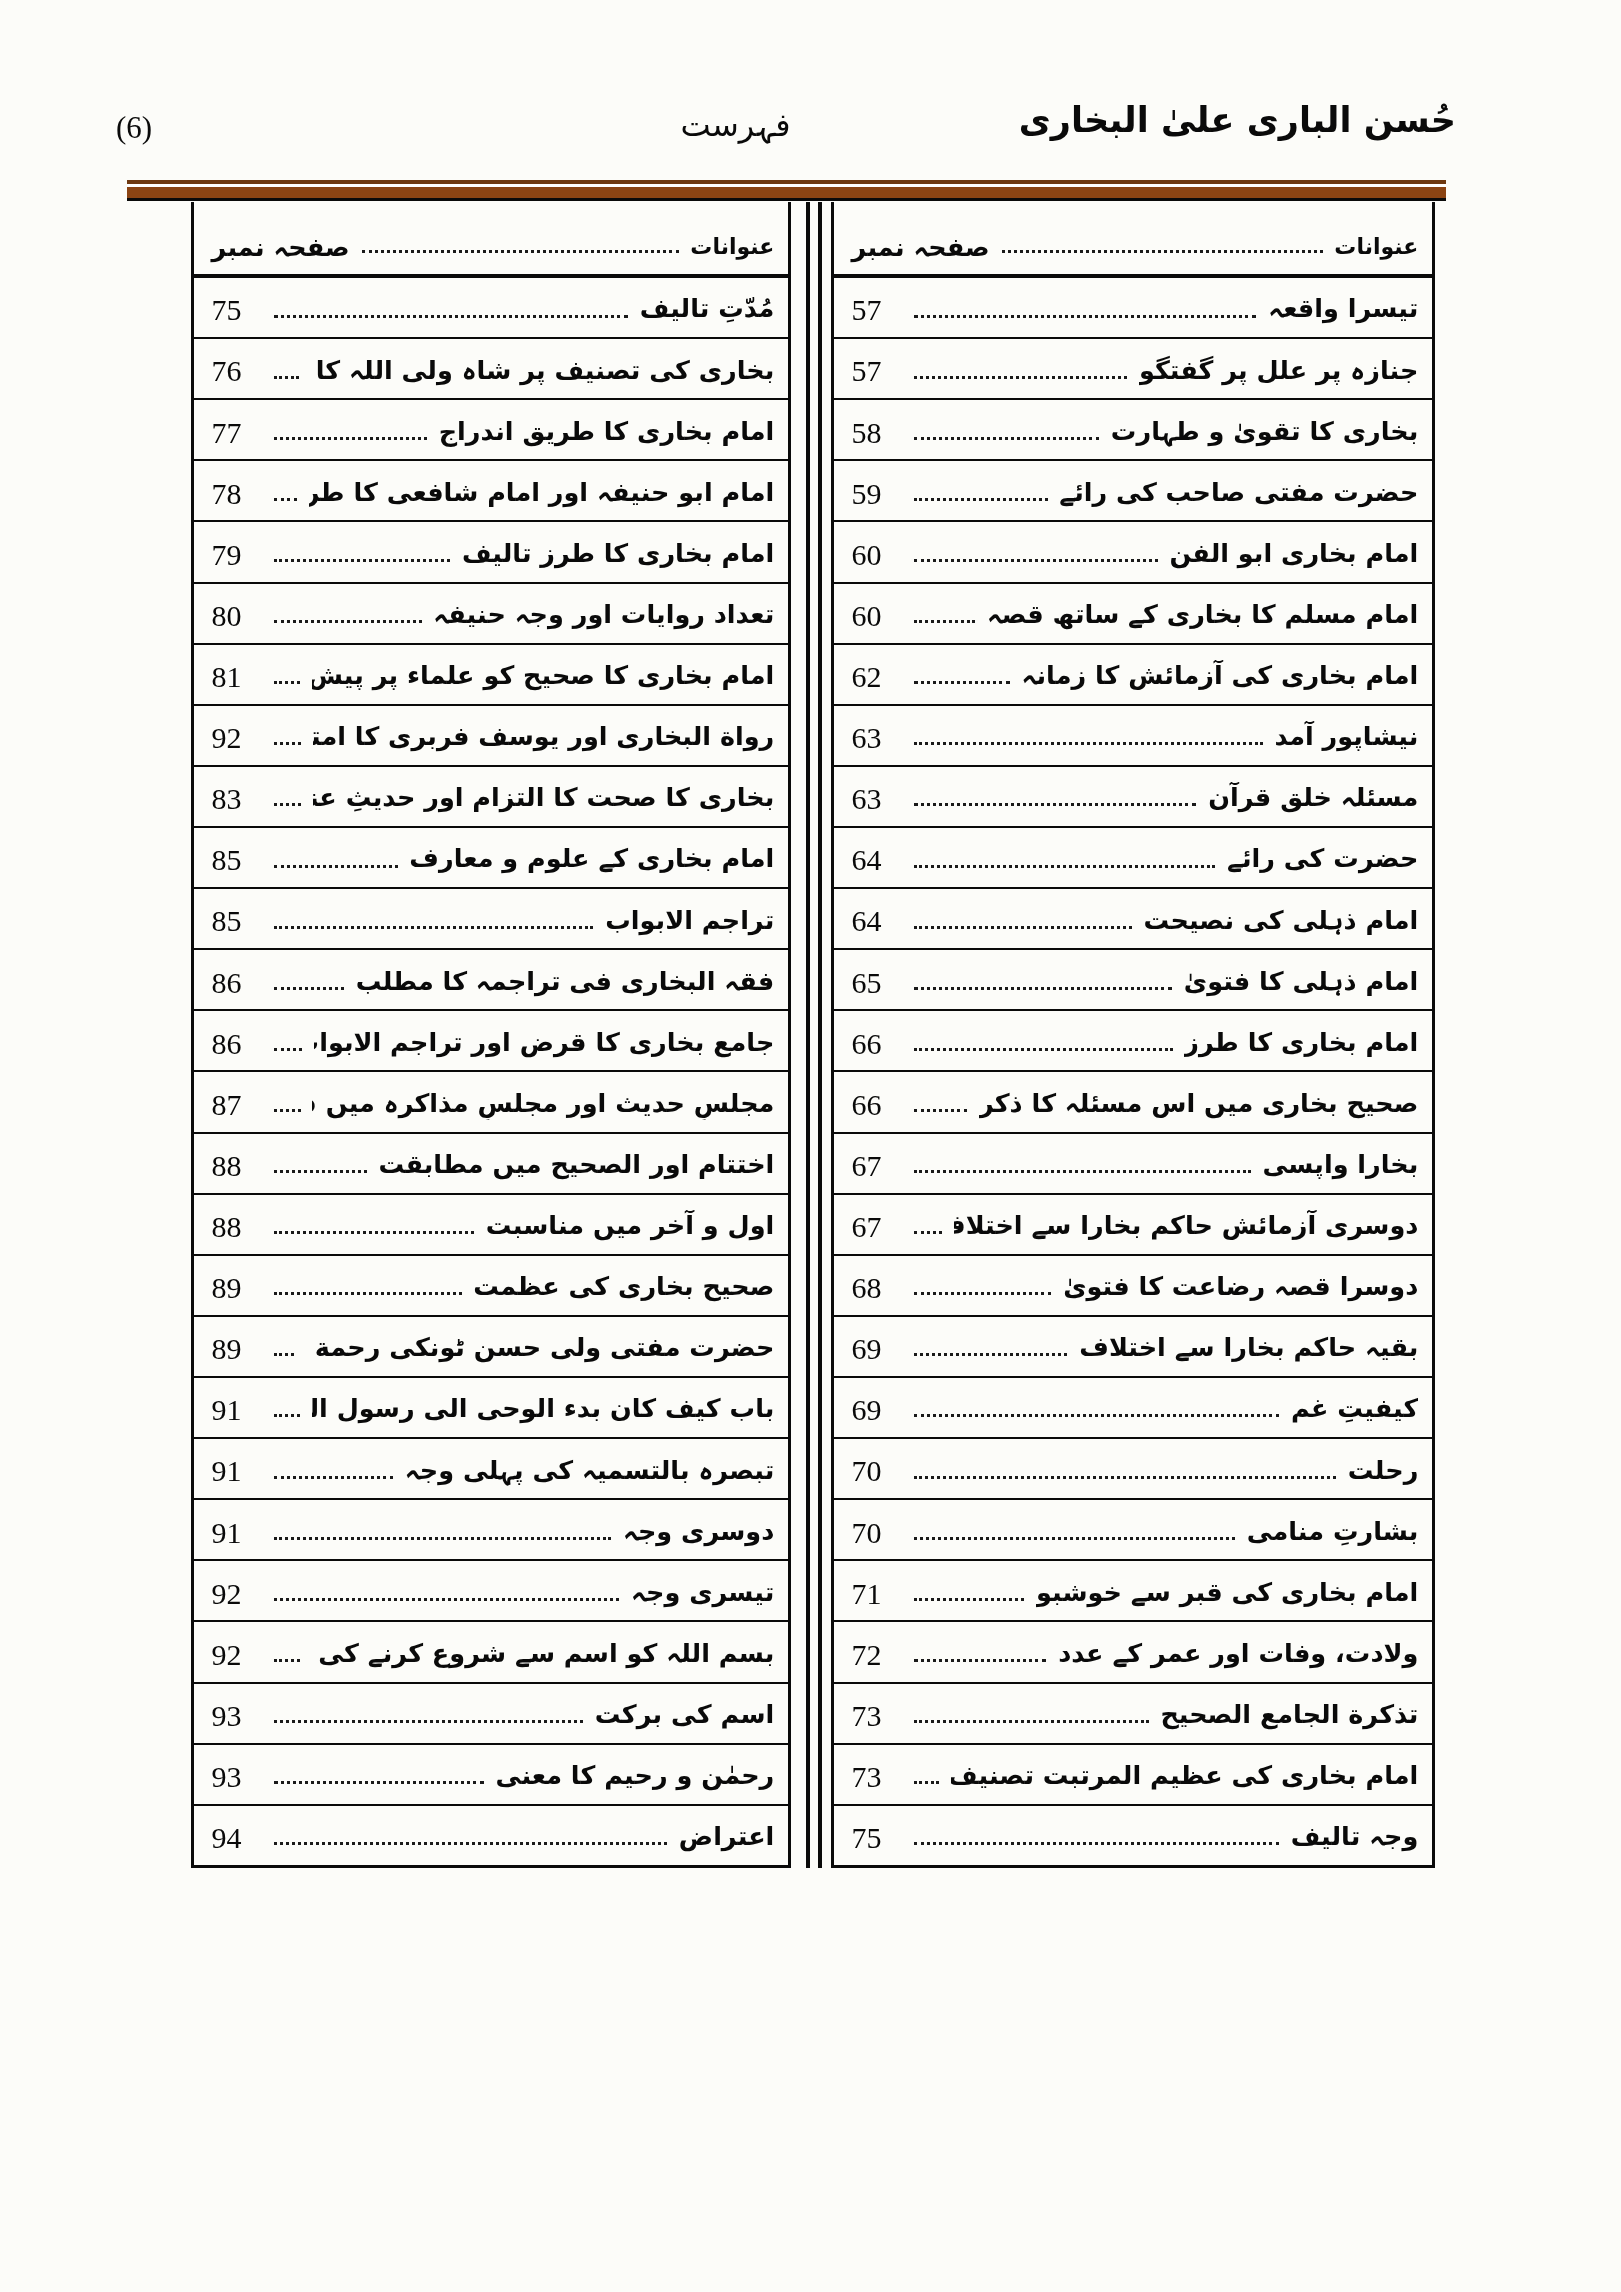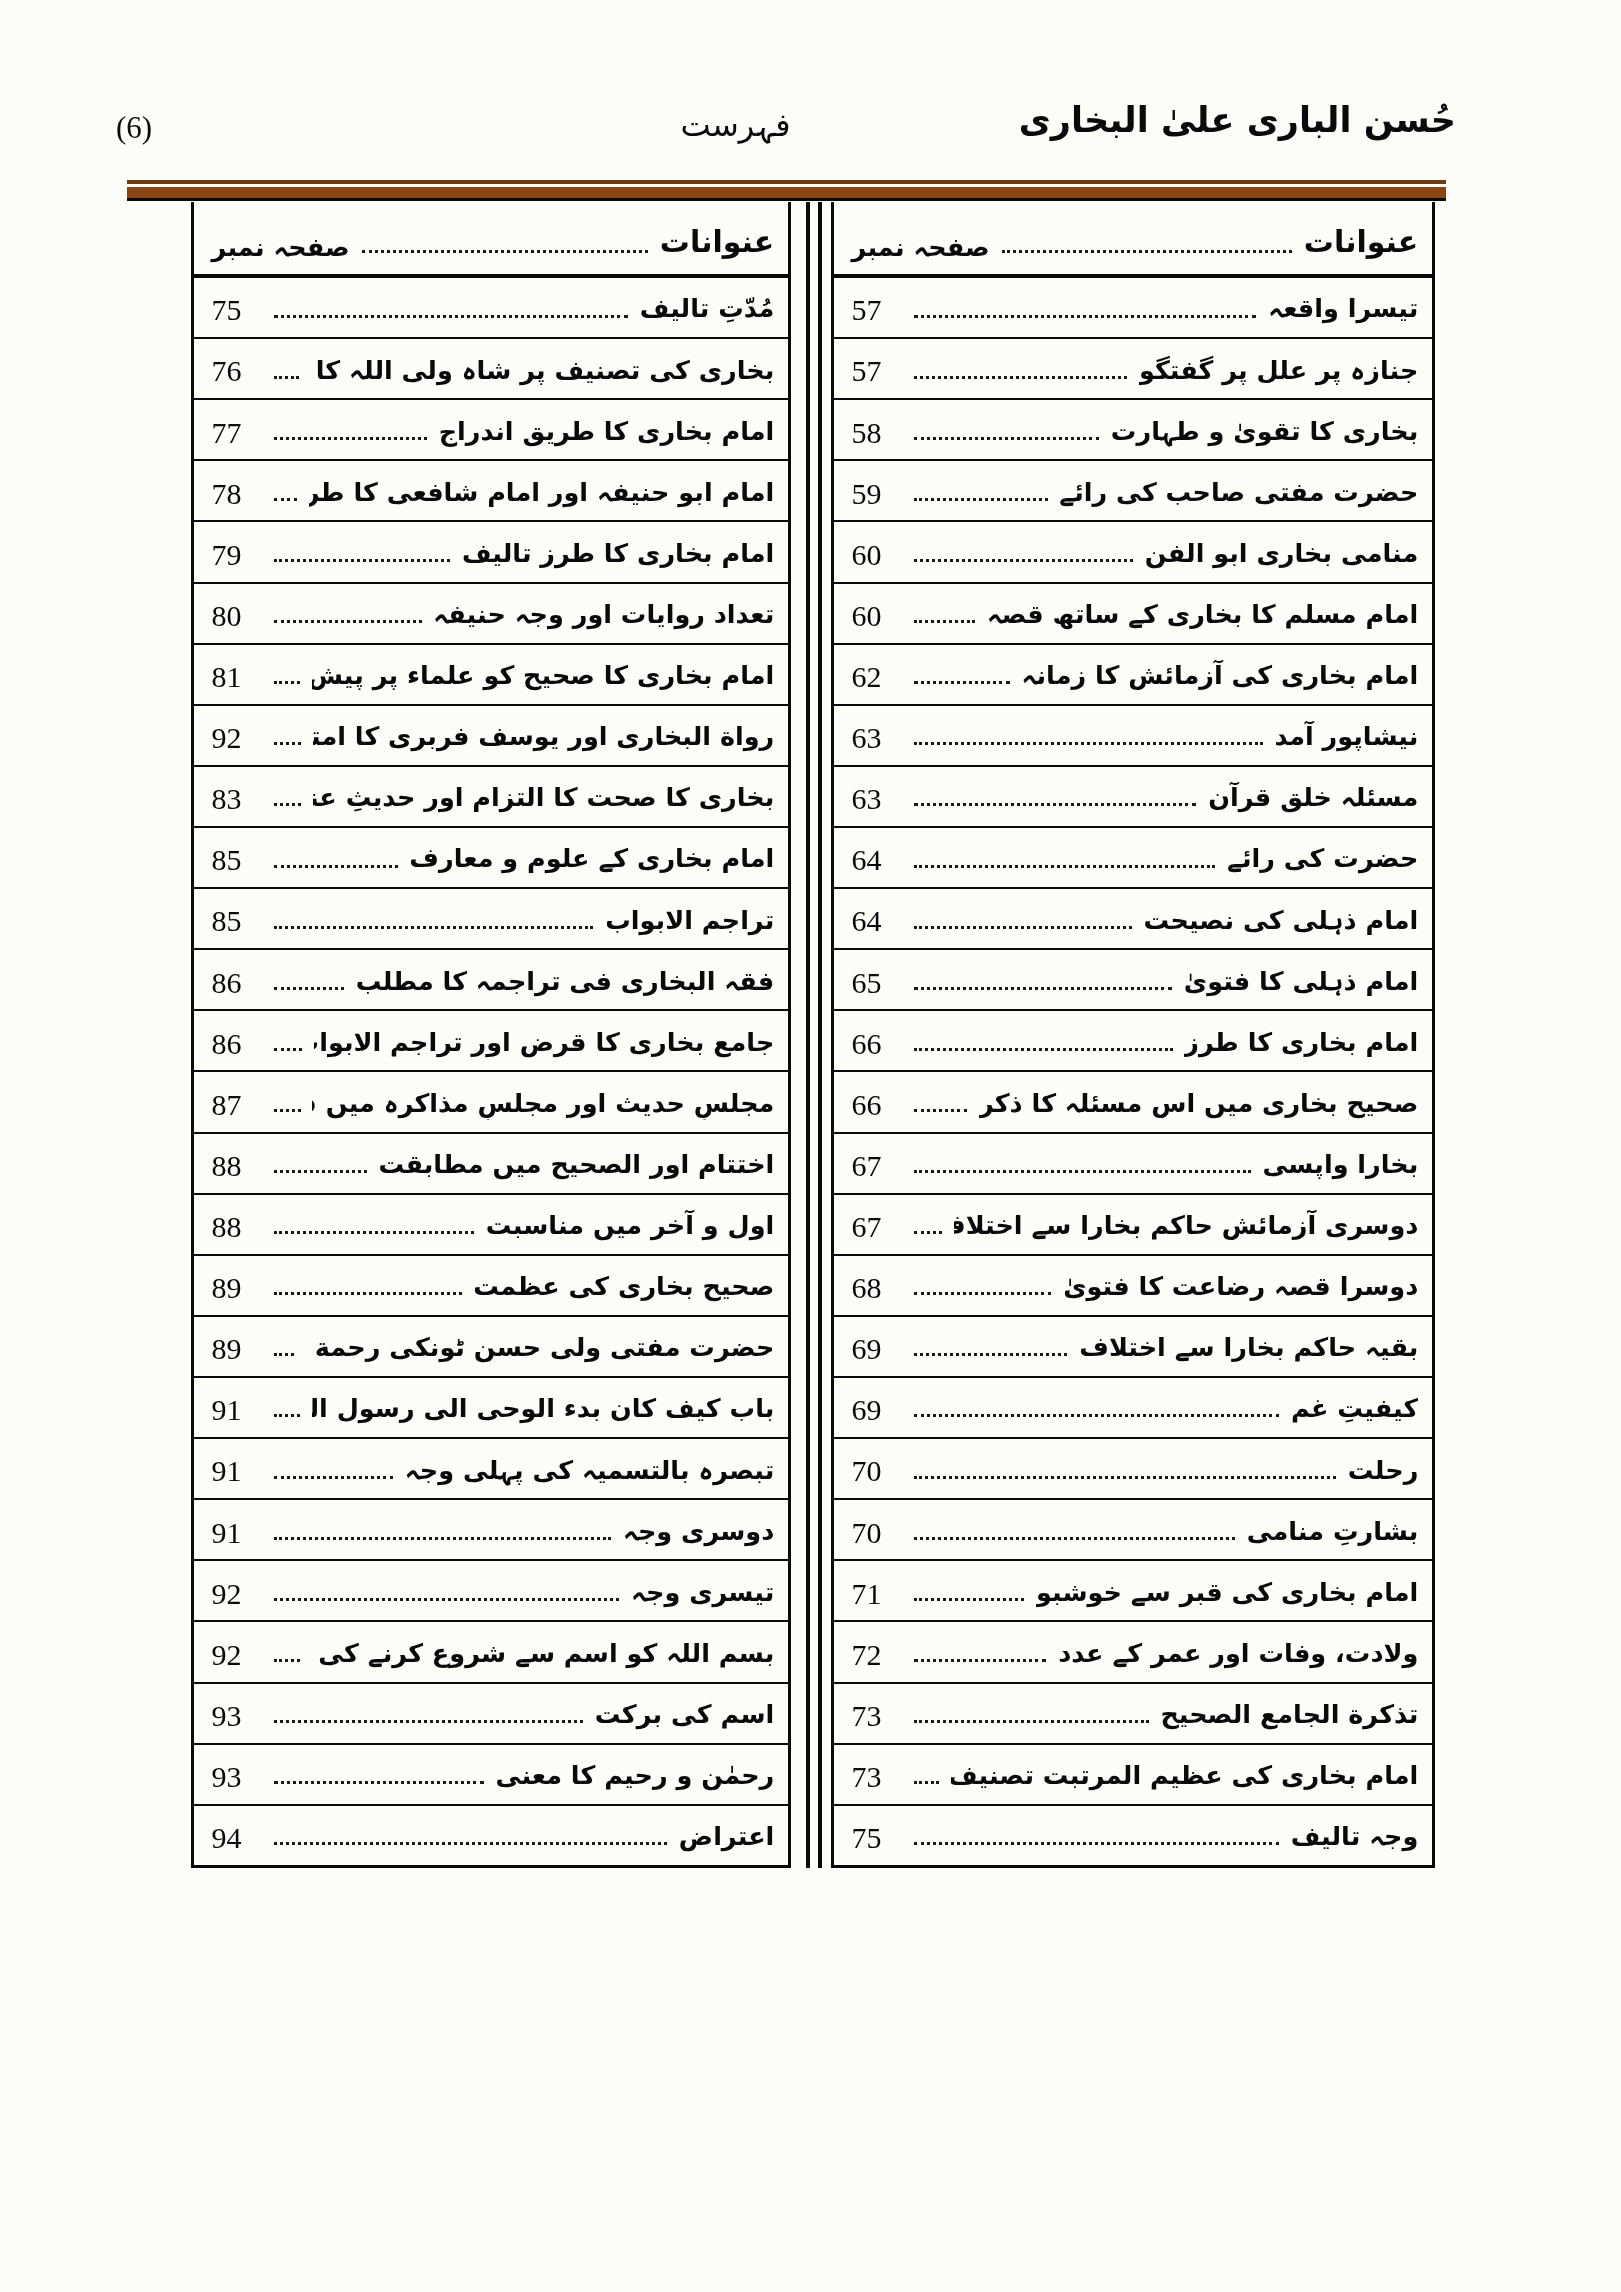--- a/index.html
+++ b/index.html
@@ -61,21 +61,21 @@
     border-bottom:2.9px solid #0a0a0a;
     display:flex;align-items:flex-end;
     padding:0 13.7px 11.8px 17.6px;box-sizing:border-box;
     overflow:hidden;
   }
   .rows .row:last-child{border-bottom:0;}
   .t{
     font-size:25.5px;font-weight:bold;line-height:1.25;
     white-space:nowrap;flex:0 1 auto;overflow:hidden;
   }
-  .hrow .t{font-size:30px;}
+  .hrow .t{font-size:22px;}
   .dots{
     flex:1 1 29px;min-width:19.6px;
     border-bottom:3.9px dotted #1a1a1a;
     margin:0 11.8px 7.8px 11.8px;
   }
   .n{
     font-family:"Liberation Serif",serif;
     font-size:30px;line-height:1;
     direction:ltr;unicode-bidi:embed;
     flex:0 0 auto;min-width:51px;text-align:left;
@@ -117,21 +117,21 @@
         <span class="t">بخاری کا تقویٰ و طہارت</span>
         <span class="dots"></span>
         <span class="n">58</span>
       </div>
       <div class="row">
         <span class="t">حضرت مفتی صاحب کی رائے</span>
         <span class="dots"></span>
         <span class="n">59</span>
       </div>
       <div class="row">
-        <span class="t">منامی بخاری ابو الفن</span>
+        <span class="t">امام بخاری ابو الفن</span>
         <span class="dots"></span>
         <span class="n">60</span>
       </div>
       <div class="row">
         <span class="t">امام مسلم کا بخاری کے ساتھ قصہ</span>
         <span class="dots"></span>
         <span class="n">60</span>
       </div>
       <div class="row">
         <span class="t">امام بخاری کی آزمائش کا زمانہ</span>

